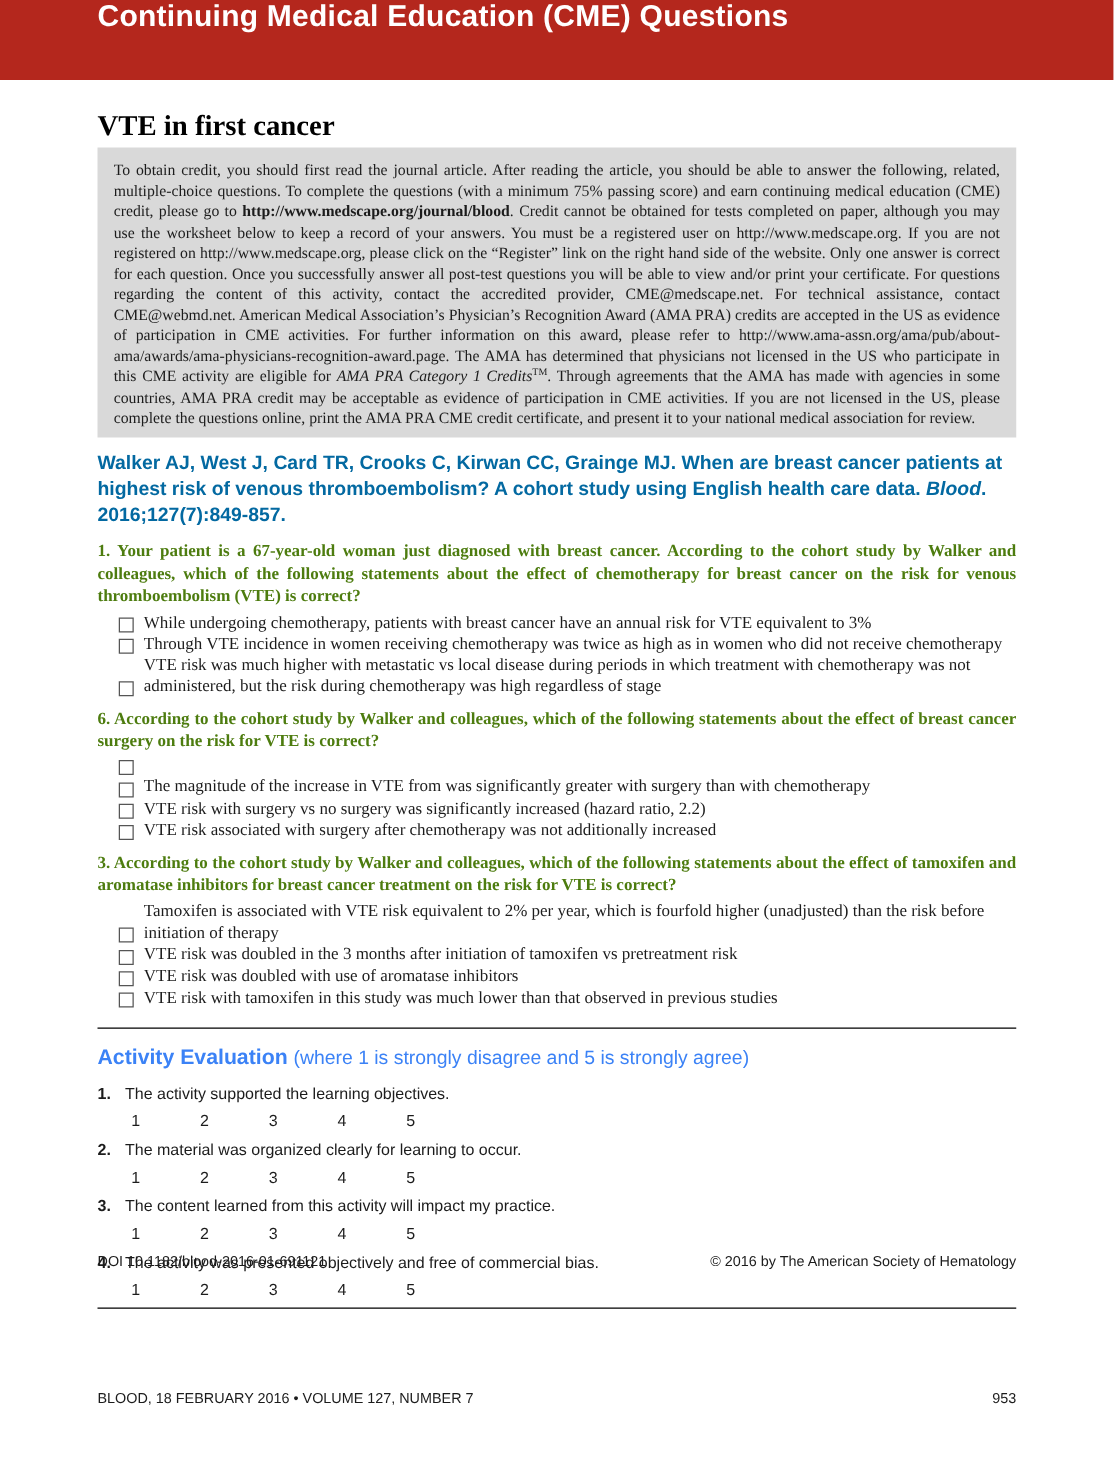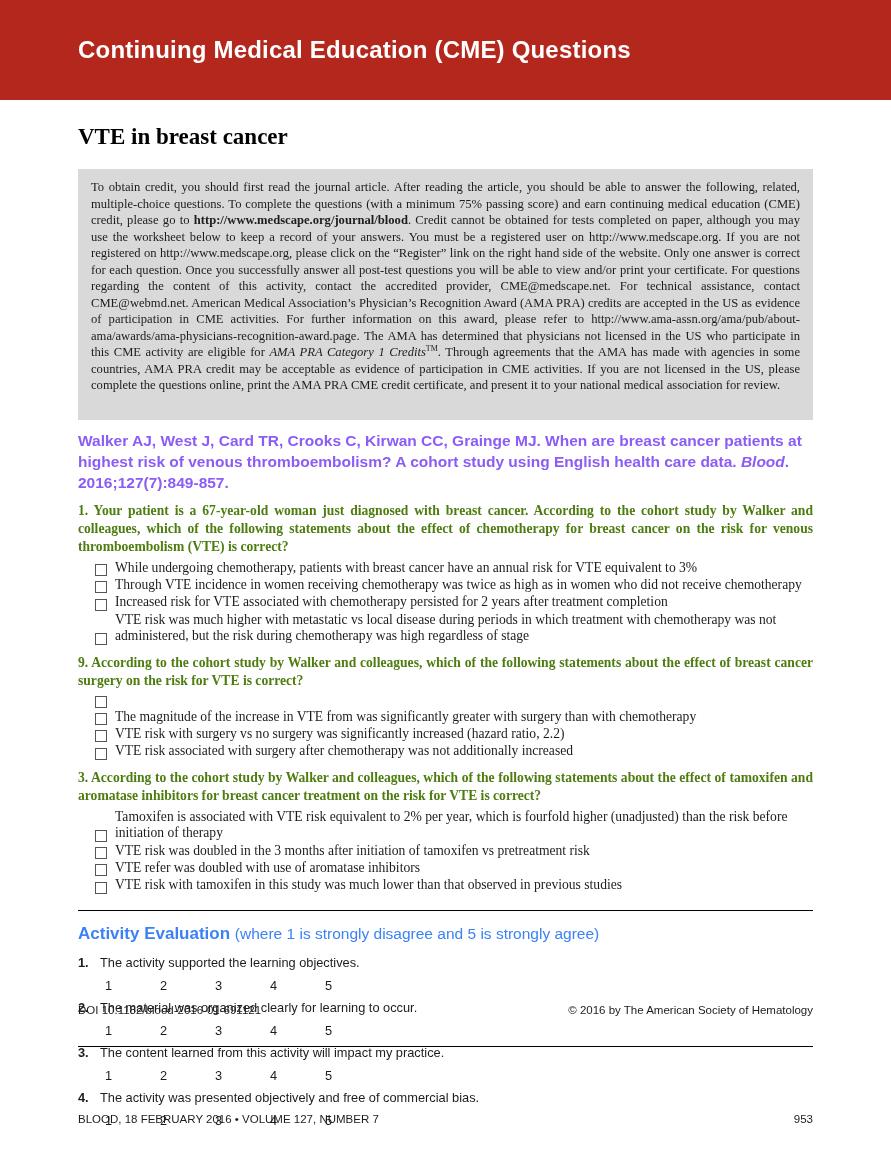--- a/index.html
+++ b/index.html
@@ -7,62 +7,62 @@
     position: relative;
     width: 891px;
     height: 1174px;
     background: #ffffff;
     overflow: hidden;
     color: #111111;
   }
 
   
   .banner {
-    height: 100px;
+    height: 64px;
     background: #b4271d;
     display: flex;
-    align-items: center;
+    align-items: flex-start;
   }
   .banner-title {
     margin-left: 78px;
     font: bold 24px "Liberation Sans", sans-serif;
     color: #ffffff;
     letter-spacing: 0.2px;
   }
 
   .content { margin: 0 78px; }
 
   
   .article-title {
     margin: 24px 0 0 0;
     font: bold 23px "Liberation Serif", serif;
     color: #000000;
   }
 
   
   .credit-box {
-    margin-top: 19px;
+    margin-top: 4px;
     background: #d9d9d9;
-    padding: 10px 13px 26px 13px;
+    padding: 10px 13px 7px 13px;
   }
   .credit-box p {
     margin: 0;
     font: 12.6px/16.5px "Liberation Serif", serif;
     text-align: justify;
     color: #1c1c1c;
   }
   .credit-box .bold-url { font-weight: bold; }
   .credit-box .credits-italic { font-style: italic; }
   .credit-box sup { font-size: 8px; line-height: 0; }
 
   
   .citation {
     margin: 10px 0 0 0;
     font: bold 15.5px/21px "Liberation Sans", sans-serif;
-    color: #8b5cf6;
+    color: #0369a1;
   }
   .citation .journal-italic { font-style: italic; }
 
   
   .question { margin-top: 9px; }
   .stem {
     margin: 0;
     font: bold 13.6px/18px "Liberation Serif", serif;
     text-align: justify;
     color: #4d7c0f;
@@ -148,52 +148,48 @@
 <body>
 
 <div class="page">
 
   <div class="banner">
     <div class="banner-title">Continuing Medical Education (CME) Questions</div>
   </div>
 
   <div class="content">
 
-    <h1 class="article-title">VTE in breast cancer</h1>
+    <h1 class="article-title">VTE in first cancer</h1>
 
     <div class="credit-box">
       <p><span>To obtain credit, you should first read the journal article. After reading the article, you should be able to answer the following, related, multiple-choice questions. To complete the questions (with a minimum 75% passing score) and earn continuing medical education (CME) credit, please go to </span><span class="bold-url">http://www.medscape.org/journal/blood</span><span>. Credit cannot be obtained for tests completed on paper, although you may use the worksheet below to keep a record of your answers. You must be a registered user on http://www.medscape.org. If you are not registered on http://www.medscape.org, please click on the “Register” link on the right hand side of the website. Only one answer is correct for each question. Once you successfully answer all post-test questions you will be able to view and/or print your certificate. For questions regarding the content of this activity, contact the accredited provider, CME@medscape.net. For technical assistance, contact CME@webmd.net. American Medical Association’s Physician’s Recognition Award (AMA PRA) credits are accepted in the US as evidence of participation in CME activities. For further information on this award, please refer to http://www.ama-assn.org/ama/pub/about-ama/awards/ama-physicians-recognition-award.page. The AMA has determined that physicians not licensed in the US who participate in this CME activity are eligible for </span><span class="credits-italic">AMA PRA Category 1 Credits</span><sup>TM</sup><span>. Through agreements that the AMA has made with agencies in some countries, AMA PRA credit may be acceptable as evidence of participation in CME activities. If you are not licensed in the US, please complete the questions online, print the AMA PRA CME credit certificate, and present it to your national medical association for review.</span></p>
     </div>
 
     <p class="citation"><span>Walker AJ, West J, Card TR, Crooks C, Kirwan CC, Grainge MJ. When are breast cancer patients at highest risk of venous thromboembolism? A cohort study using English health care data. </span><span class="journal-italic">Blood</span><span>. 2016;127(7):849-857.</span></p>
 
     <section class="question">
       <p class="stem">1. Your patient is a 67-year-old woman just diagnosed with breast cancer. According to the cohort study by Walker and colleagues, which of the following statements about the effect of chemotherapy for breast cancer on the risk for venous thromboembolism (VTE) is correct?</p>
       <div class="options">
         <div class="option">
           <span class="checkbox"></span>
           <span>While undergoing chemotherapy, patients with breast cancer have an annual risk for VTE equivalent to 3%</span>
         </div>
         <div class="option">
           <span class="checkbox"></span>
           <span>Through VTE incidence in women receiving chemotherapy was twice as high as in women who did not receive chemotherapy</span>
         </div>
         <div class="option">
           <span class="checkbox"></span>
-          <span>Increased risk for VTE associated with chemotherapy persisted for 2 years after treatment completion</span>
-        </div>
-        <div class="option">
-          <span class="checkbox"></span>
           <span>VTE risk was much higher with metastatic vs local disease during periods in which treatment with chemotherapy was not administered, but the risk during chemotherapy was high regardless of stage</span>
         </div>
       </div>
     </section>
 
     <section class="question">
-      <p class="stem">9. According to the cohort study by Walker and colleagues, which of the following statements about the effect of breast cancer surgery on the risk for VTE is correct?</p>
+      <p class="stem">6. According to the cohort study by Walker and colleagues, which of the following statements about the effect of breast cancer surgery on the risk for VTE is correct?</p>
       <div class="options">
         <div class="option">
           <span class="checkbox"></span>
         </div>
         <div class="option">
           <span class="checkbox"></span>
           <span>The magnitude of the increase in VTE from was significantly greater with surgery than with chemotherapy</span>
         </div>
         <div class="option">
           <span class="checkbox"></span>
@@ -212,21 +208,21 @@
         <div class="option">
           <span class="checkbox"></span>
           <span>Tamoxifen is associated with VTE risk equivalent to 2% per year, which is fourfold higher (unadjusted) than the risk before initiation of therapy</span>
         </div>
         <div class="option">
           <span class="checkbox"></span>
           <span>VTE risk was doubled in the 3 months after initiation of tamoxifen vs pretreatment risk</span>
         </div>
         <div class="option">
           <span class="checkbox"></span>
-          <span>VTE refer was doubled with use of aromatase inhibitors</span>
+          <span>VTE risk was doubled with use of aromatase inhibitors</span>
         </div>
         <div class="option">
           <span class="checkbox"></span>
           <span>VTE risk with tamoxifen in this study was much lower than that observed in previous studies</span>
         </div>
       </div>
     </section>
 
     <div class="rule"></div>
 

